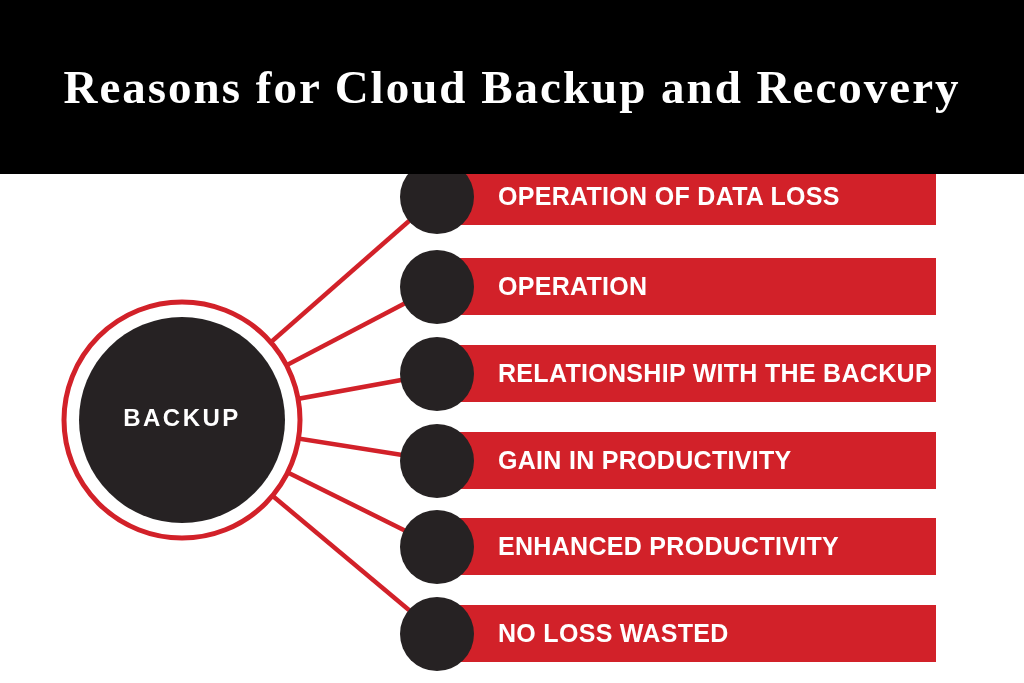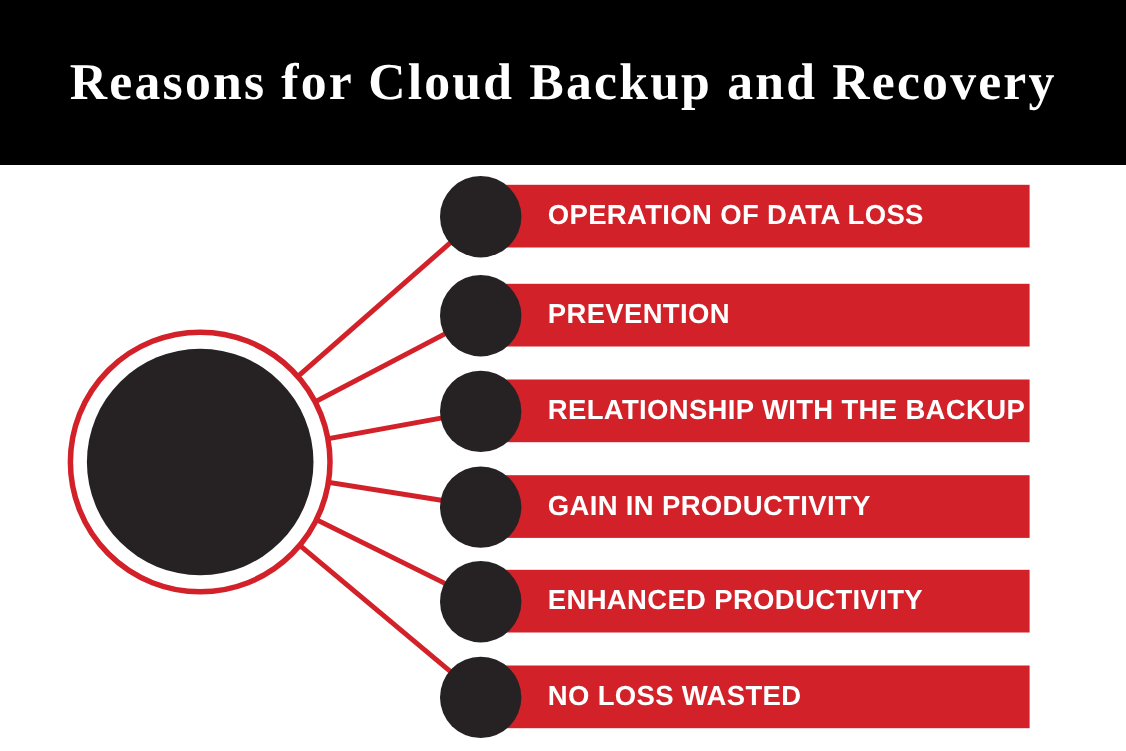--- a/index.html
+++ b/index.html
@@ -18,21 +18,21 @@
     width: 1024px;
     height: 683px;
     background: #ffffff;
     overflow: hidden;
   }
   
   .header {
     position: absolute;
     left: 0; top: 0;
     width: 1024px;
-    height: 150px;
+    height: 174px;
     background: var(--header-bg);
     display: flex;
     align-items: center;
     justify-content: center;
     z-index: 5;
   }
   .title {
     font-family: "Liberation Serif", serif;
     font-weight: 700;
     font-size: 47px;
@@ -107,26 +107,27 @@
     <line class="connector" x1="182" y1="420" x2="437" y2="196.5"></line>
     <line class="connector" x1="182" y1="420" x2="437" y2="286.5"></line>
     <line class="connector" x1="182" y1="420" x2="437" y2="373.5"></line>
     <line class="connector" x1="182" y1="420" x2="437" y2="460.5"></line>
     <line class="connector" x1="182" y1="420" x2="437" y2="546.5"></line>
     <line class="connector" x1="182" y1="420" x2="437" y2="633.5"></line>
     <circle class="hub-ring" cx="182" cy="420" r="118"></circle>
     <circle class="hub-core" cx="182" cy="420" r="103"></circle>
   </svg>
 
+  <div class="hub-label">BACKUP</div>
 
   <div class="bar" style="top:168px">
     <span class="bar-label">OPERATION OF DATA LOSS</span>
   </div>
   <div class="bar" style="top:258px">
-    <span class="bar-label">PREVENTION</span>
+    <span class="bar-label">OPERATION</span>
   </div>
   <div class="bar" style="top:345px">
     <span class="bar-label">RELATIONSHIP WITH THE BACKUP</span>
   </div>
   <div class="bar" style="top:432px">
     <span class="bar-label">GAIN IN PRODUCTIVITY</span>
   </div>
   <div class="bar" style="top:518px">
     <span class="bar-label">ENHANCED PRODUCTIVITY</span>
   </div>

